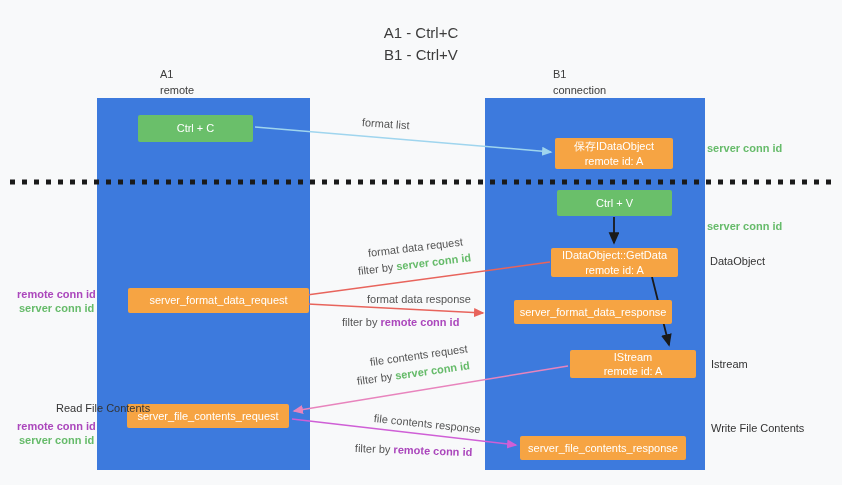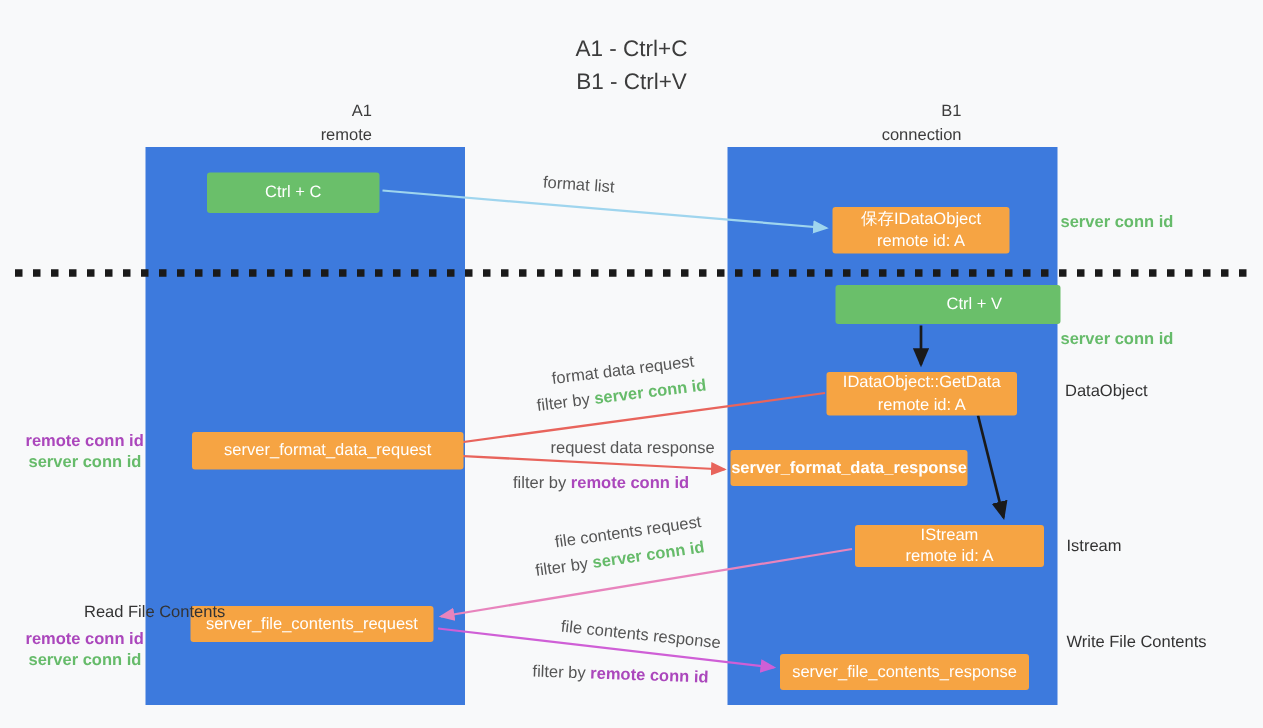--- a/index.html
+++ b/index.html
@@ -3,21 +3,21 @@
 <meta charset="utf-8">
 <style>
   html,body{margin:0;padding:0;}
   body{font-family:"Liberation Sans","DejaVu Sans",sans-serif;background:#f8f9fa;}
   .stage{position:relative;width:842px;height:485px;background:#f8f9fa;overflow:hidden;margin-top:10px;}
   .arrows{position:absolute;left:0;top:0;width:842px;height:485px;pointer-events:none;z-index:2;}
   .lane{position:absolute;background:#3d7add;z-index:1;}
   .lane-left{left:97px;top:88px;width:213px;height:372px;}
   .lane-right{left:485px;top:88px;width:220px;height:372px;}
   .title{position:absolute;left:0;top:12px;width:842px;text-align:center;font-size:15px;color:#3c3c3c;line-height:1.45;z-index:4;}
-  .col-header{position:absolute;text-align:right;font-size:11px;color:#3c3c3c;line-height:1.45;z-index:4;}
+  .col-header{position:absolute;text-align:left;font-size:11px;color:#3c3c3c;line-height:1.45;z-index:4;}
   .col-header span{display:block;}
   .node{position:absolute;display:flex;flex-direction:column;align-items:center;justify-content:center;color:#ffffff;text-align:center;z-index:3;border-radius:2px;}
   .node span{display:block;line-height:1.3;}
   .node-green{background:#6abf6a;font-size:11px;}
   .node-orange{background:#f6a443;font-size:11px;}
   .ann{position:absolute;font-size:11px;color:#333;z-index:4;white-space:nowrap;}
   .ann-green{color:#66bb6a;font-weight:bold;}
   .ann-purple{color:#ab47bc;font-weight:bold;}
   .arrow-label{position:absolute;font-size:11px;color:#555;z-index:4;white-space:nowrap;transform-origin:left center;}
   .arrow-label .cid-green{color:#66bb6a;font-weight:bold;}
@@ -83,34 +83,34 @@
 
   <div class="node node-green" style="left:138px;top:105px;width:115px;height:27px;">
     <span>Ctrl + C</span>
   </div>
 
   <div class="node node-orange" style="left:555px;top:128px;width:118px;height:31px;">
     <span>保存IDataObject</span>
     <span>remote id: A</span>
   </div>
 
-  <div class="node node-green" style="left:557px;top:180px;width:115px;height:26px;padding-left:35px;">
+  <div class="node node-green" style="left:557px;top:180px;width:115px;height:26px;">
     <span>Ctrl + V</span>
   </div>
 
   <div class="node node-orange" style="left:551px;top:238px;width:127px;height:29px;">
     <span>IDataObject::GetData</span>
     <span>remote id: A</span>
   </div>
 
   <div class="node node-orange" style="left:128px;top:278px;width:181px;height:25px;">
     <span>server_format_data_request</span>
   </div>
 
-  <div class="node node-orange" style="left:487px;top:290px;width:158px;height:24px;font-weight:bold;">
+  <div class="node node-orange" style="left:514px;top:290px;width:158px;height:24px;">
     <span>server_format_data_response</span>
   </div>
 
   <div class="node node-orange" style="left:570px;top:340px;width:126px;height:28px;">
     <span>IStream</span>
     <span>remote id: A</span>
   </div>
 
   <div class="node node-orange" style="left:520px;top:426px;width:166px;height:24px;">
     <span>server_file_contents_response</span>
@@ -121,21 +121,21 @@
   </div>
 
   <div class="arrow-label" style="left:362px;top:106px;transform:rotate(4deg);">format list</div>
 
   <div class="arrow-label" style="left:368px;top:237px;transform:rotate(-7deg);">format data request</div>
   <div class="arrow-label" style="left:358px;top:255px;transform:rotate(-7deg);">
     <span>filter by</span>
     <span class="cid-green">server conn id</span>
   </div>
 
-  <div class="arrow-label" style="left:367px;top:283px;">request data response</div>
+  <div class="arrow-label" style="left:367px;top:283px;">format data response</div>
   <div class="arrow-label" style="left:342px;top:306px;">
     <span>filter by</span>
     <span class="cid-purple">remote conn id</span>
   </div>
 
   <div class="arrow-label" style="left:370px;top:346px;transform:rotate(-8deg);">file contents request</div>
   <div class="arrow-label" style="left:357px;top:365px;transform:rotate(-8deg);">
     <span>filter by</span>
     <span class="cid-green">server conn id</span>
   </div>

